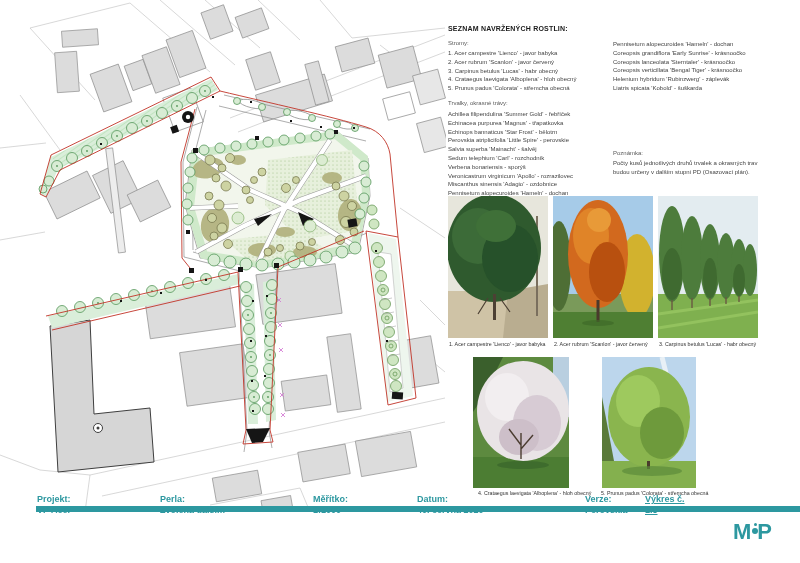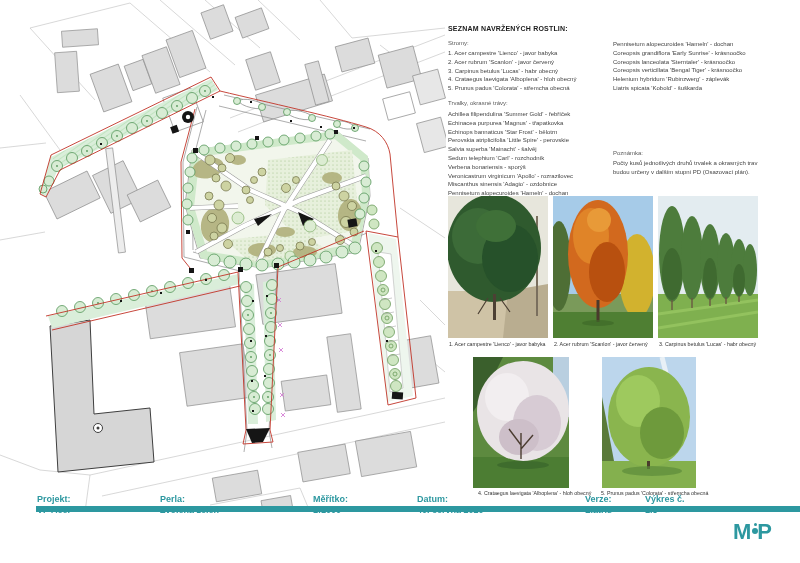--- a/index.html
+++ b/index.html
@@ -29,21 +29,21 @@
   #ph3{left:658px;top:196px;width:100px;height:142px;}
   #ph4{left:473px;top:357px;width:96px;height:131px;}
   #ph5{left:602px;top:357px;width:94px;height:131px;}
   .cap{font-size:5.3px;color:#333;white-space:nowrap;}
   #cap1{left:449px;top:341px;} #cap2{left:554px;top:341px;} #cap3{left:659px;top:341px;}
   #cap4{left:478px;top:490px;} #cap5{left:601px;top:490px;}
 
   
   #band{left:36px;top:506px;width:764px;height:6px;background:#2d98a0;}
   .ff{top:494px;font-size:9px;font-weight:bold;color:#2d98a0;line-height:11px;white-space:nowrap;}
-  #f1{left:37px;} #f2{left:160px;} #f3{left:313px;} #f4{left:417px;} #f5{left:557px;margin-left:28px;} #f6{left:645px;}
+  #f1{left:37px;} #f2{left:160px;} #f3{left:313px;} #f4{left:417px;} #f5{left:557px;margin-left:28px;} #f6{left:645px;text-decoration:underline;}
   #logo{left:733px;top:520px;color:#2d98a0;font-weight:bold;font-size:22px;
         display:flex;align-items:flex-end;line-height:24px;letter-spacing:-1px;}
   #logo .ldot{width:6px;height:6px;border-radius:50%;background:#2d98a0;margin:0 1px 10px 2px;}
   #logo .ldot2{width:3px;height:3px;border-radius:50%;background:#2d98a0;margin:0 0 18px -5px;}
 </style>
 </head>
 <body>
 
 <svg id="map" class="abs" viewBox="0 0 446 512">
   <defs>
@@ -497,33 +497,33 @@
 <div class="abs cap" id="cap4">4. Crataegus laevigata 'Alboplena' - hloh obecný</div>
 <div class="abs cap" id="cap5">5. Prunus padus 'Colorata' - střemcha obecná</div>
 
 <div class="abs" id="band"></div>
 <div class="abs ff" id="f1">
   <div>Projekt:</div>
   <div>VP Acer</div>
 </div>
 <div class="abs ff" id="f2">
   <div>Perla:</div>
-  <div>Zvolená zeleň</div>
+  <div>Zvolená dalším</div>
 </div>
 <div class="abs ff" id="f3">
   <div>Měřítko:</div>
   <div>1:1000</div>
 </div>
 <div class="abs ff" id="f4">
   <div>Datum:</div>
   <div>40. června 2020</div>
 </div>
 <div class="abs ff" id="f5">
   <div>Verze:</div>
-  <div>Liatris</div>
+  <div>Perovskia</div>
 </div>
 <div class="abs ff" id="f6">
   <div>Výkres č.</div>
   <div>1.8</div>
 </div>
 <div class="abs" id="logo">
   <span>M</span>
   <span class="ldot"></span>
   <span class="ldot2"></span>
   <span>P</span>

